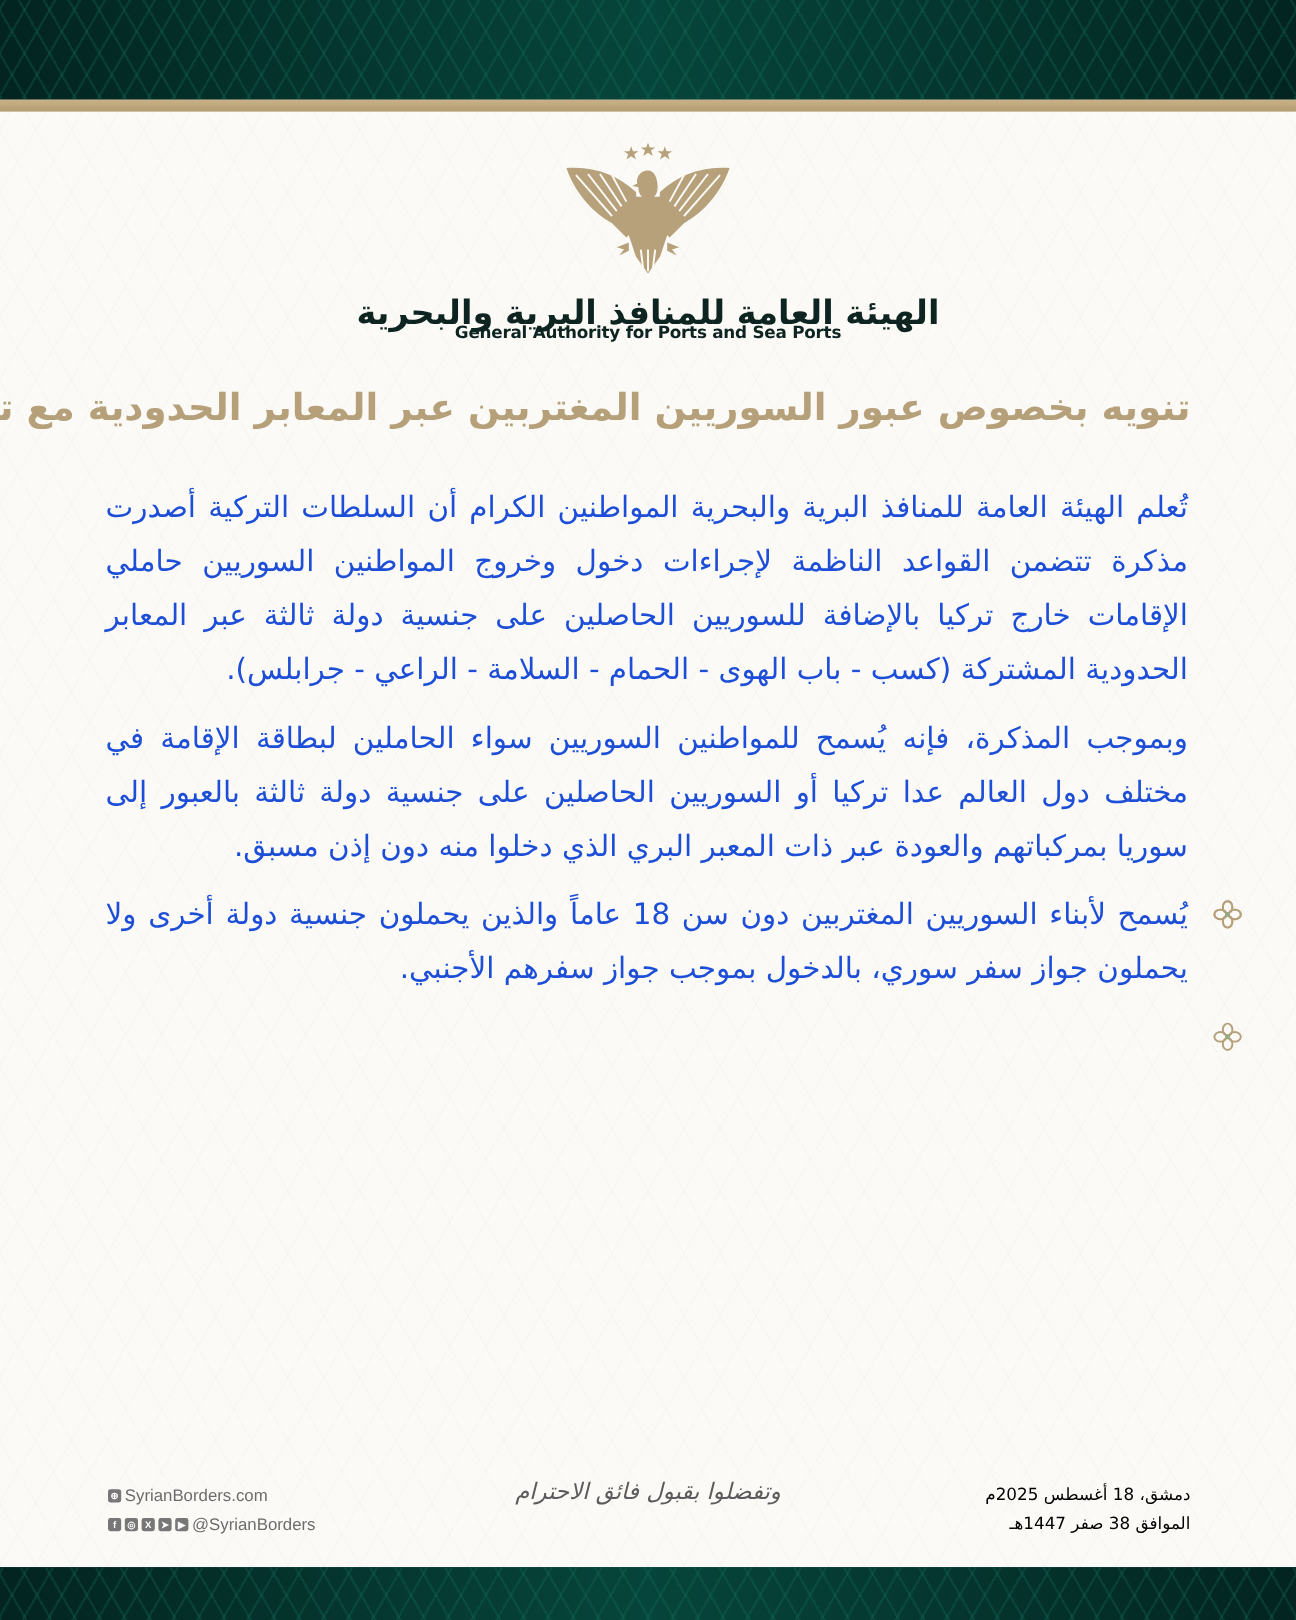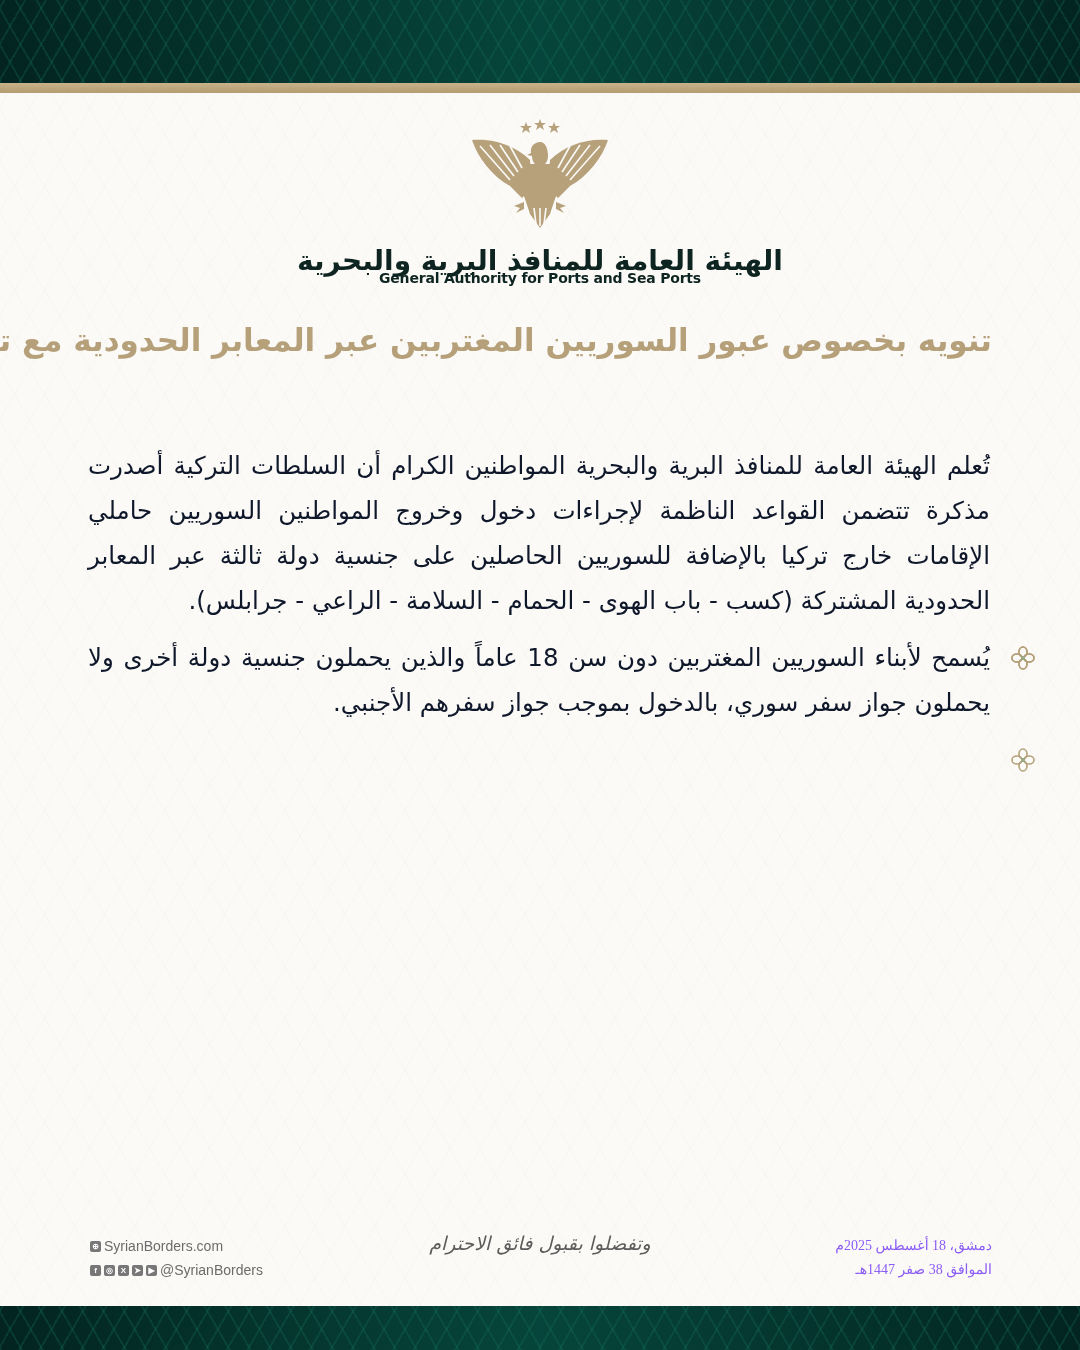--- a/index.html
+++ b/index.html
@@ -41,23 +41,22 @@
   }
 
   .title {
     position: absolute; left: 80px; width: 912px; top: 322px;
     direction: rtl; text-align: center; font-weight: bold; font-size: 31px;
     color: #b5a07a; white-space: nowrap;
   }
 
   .content {
     position: absolute; left: 88px; width: 902px; top: 400px;
-    direction: rtl; text-align: justify; color: #0f172a; font-size: 24.5px;
+    direction: rtl; text-align: justify; color: #1d4ed8; font-size: 24.5px;
     line-height: 45px;
-    margin-top: 43px;
   }
   .content p { margin: 0 0 12px 0; text-align-last: right; }
   .heading-line { font-weight: bold; font-size: 25px; margin: 4px 0 0 0; }
   .bullet { position: relative; padding-right: 0; margin: 0 0 12px 0; }
   .bullet .marker {
     position: absolute; right: -46px; top: 10px; width: 26px; height: 26px;
   }
 
   .footer-left {
     position: absolute; left: 90px; top: 1234px; color: #6c6c6c; font-size: 14px;
@@ -67,21 +66,21 @@
   .sicon {
     display: inline-flex; width: 11px; height: 11px; border-radius: 2px; background: #777;
     color: #fff; font-size: 8px; align-items: center; justify-content: center; font-weight: bold;
   }
   .footer-center {
     position: absolute; left: 380px; width: 320px; top: 1232px; text-align: center;
     direction: rtl; font-size: 19px; color: #5b5b5b; font-style: italic;
   }
   .footer-right {
     position: absolute; left: 760px; width: 232px; top: 1234px; direction: rtl;
-    text-align: right; color: #8b5cf6; font-size: 14px; line-height: 24px; font-family: Liberation Serif, serif;
+    text-align: right; color: #000000; font-size: 14px; line-height: 24px;
   }
 </style>
 </head>
 <body>
 
 <div class="band top"></div>
 <div class="gold-stripe"></div>
 <div class="bg-pattern"></div>
 
 <div class="logo">
@@ -112,20 +111,21 @@
     </g>
   </svg>
 </div>
 <div class="org-ar">الهيئة العامة للمنافذ البرية والبحرية</div>
 <div class="org-en">General Authority for Ports and Sea Ports</div>
 
 <div class="title">تنويه بخصوص عبور السوريين المغتربين عبر المعابر الحدودية مع تركيا</div>
 
 <div class="content">
   <p>تُعلم الهيئة العامة للمنافذ البرية والبحرية المواطنين الكرام أن السلطات التركية أصدرت مذكرة تتضمن القواعد الناظمة لإجراءات دخول وخروج المواطنين السوريين حاملي الإقامات خارج تركيا بالإضافة للسوريين الحاصلين على جنسية دولة ثالثة عبر المعابر الحدودية المشتركة (كسب - باب الهوى - الحمام - السلامة - الراعي - جرابلس).</p>
+  <p>وبموجب المذكرة، فإنه يُسمح للمواطنين السوريين سواء الحاملين لبطاقة الإقامة في مختلف دول العالم عدا تركيا أو السوريين الحاصلين على جنسية دولة ثالثة بالعبور إلى سوريا بمركباتهم والعودة عبر ذات المعبر البري الذي دخلوا منه دون إذن مسبق.</p>
   <div class="bullet">
     <svg class="marker" viewBox="0 0 26 26">
       <g fill="none" stroke="#b5a07a" stroke-width="1.6">
         <ellipse cx="13" cy="7" rx="4" ry="5"></ellipse>
           <ellipse cx="13" cy="19" rx="4" ry="5"></ellipse>
         <ellipse cx="7" cy="13" rx="5" ry="4"></ellipse>
           <ellipse cx="19" cy="13" rx="5" ry="4"></ellipse>
       </g>
         <rect x="11" y="11" width="4" height="4" fill="#9aa883"></rect>
     </svg>

